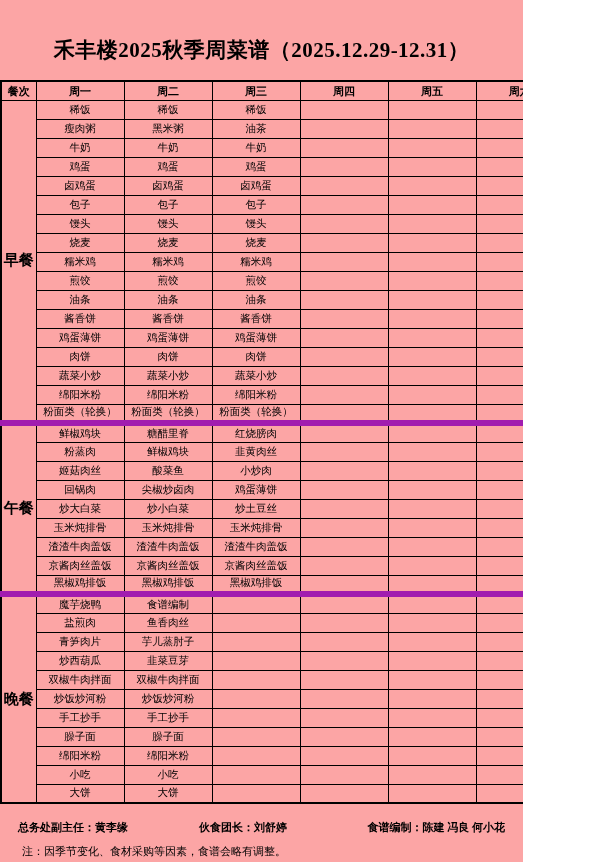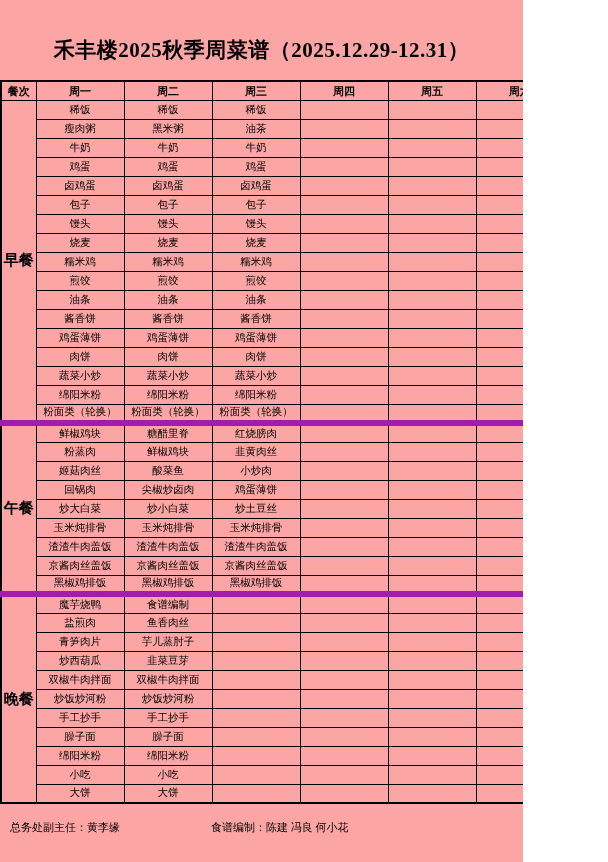--- a/index.html
+++ b/index.html
@@ -51,24 +51,25 @@
   }
   table.menu-table td.section-label {
     font-weight: bold;
     font-size: 15px;
   }
   tr.section-start td {
     border-top: 6px solid #a21caf;
   }
   .footer-row {
     display: flex;
-    padding: 0 10px;
+    padding: 0 18px;
     margin-top: 7px;
     font-size: 11px;
     white-space: nowrap;
+    font-weight: bold;
   }
   .footer-director { width: 201px; }
   .footer-mess-leader { width: 187px; }
   .footer-note {
     padding: 0 22px;
     margin-top: 9px;
     font-size: 11px;
     white-space: nowrap;
   }
 </style>
@@ -397,16 +398,18 @@
           <td></td>
           <td></td>
           <td></td>
           <td></td>
         </tr>
       </tbody>
     </table>
 
   <div class="footer-row">
     <span class="footer-director">总务处副主任：黄李缘</span>
+    <span class="footer-mess-leader">伙食团长：刘舒婷</span>
     <span class="footer-editors">食谱编制：陈建  冯良  何小花</span>
   </div>
 
+  <div class="footer-note">注：因季节变化、食材采购等因素，食谱会略有调整。</div>
 </div>
 
 </body></html>

